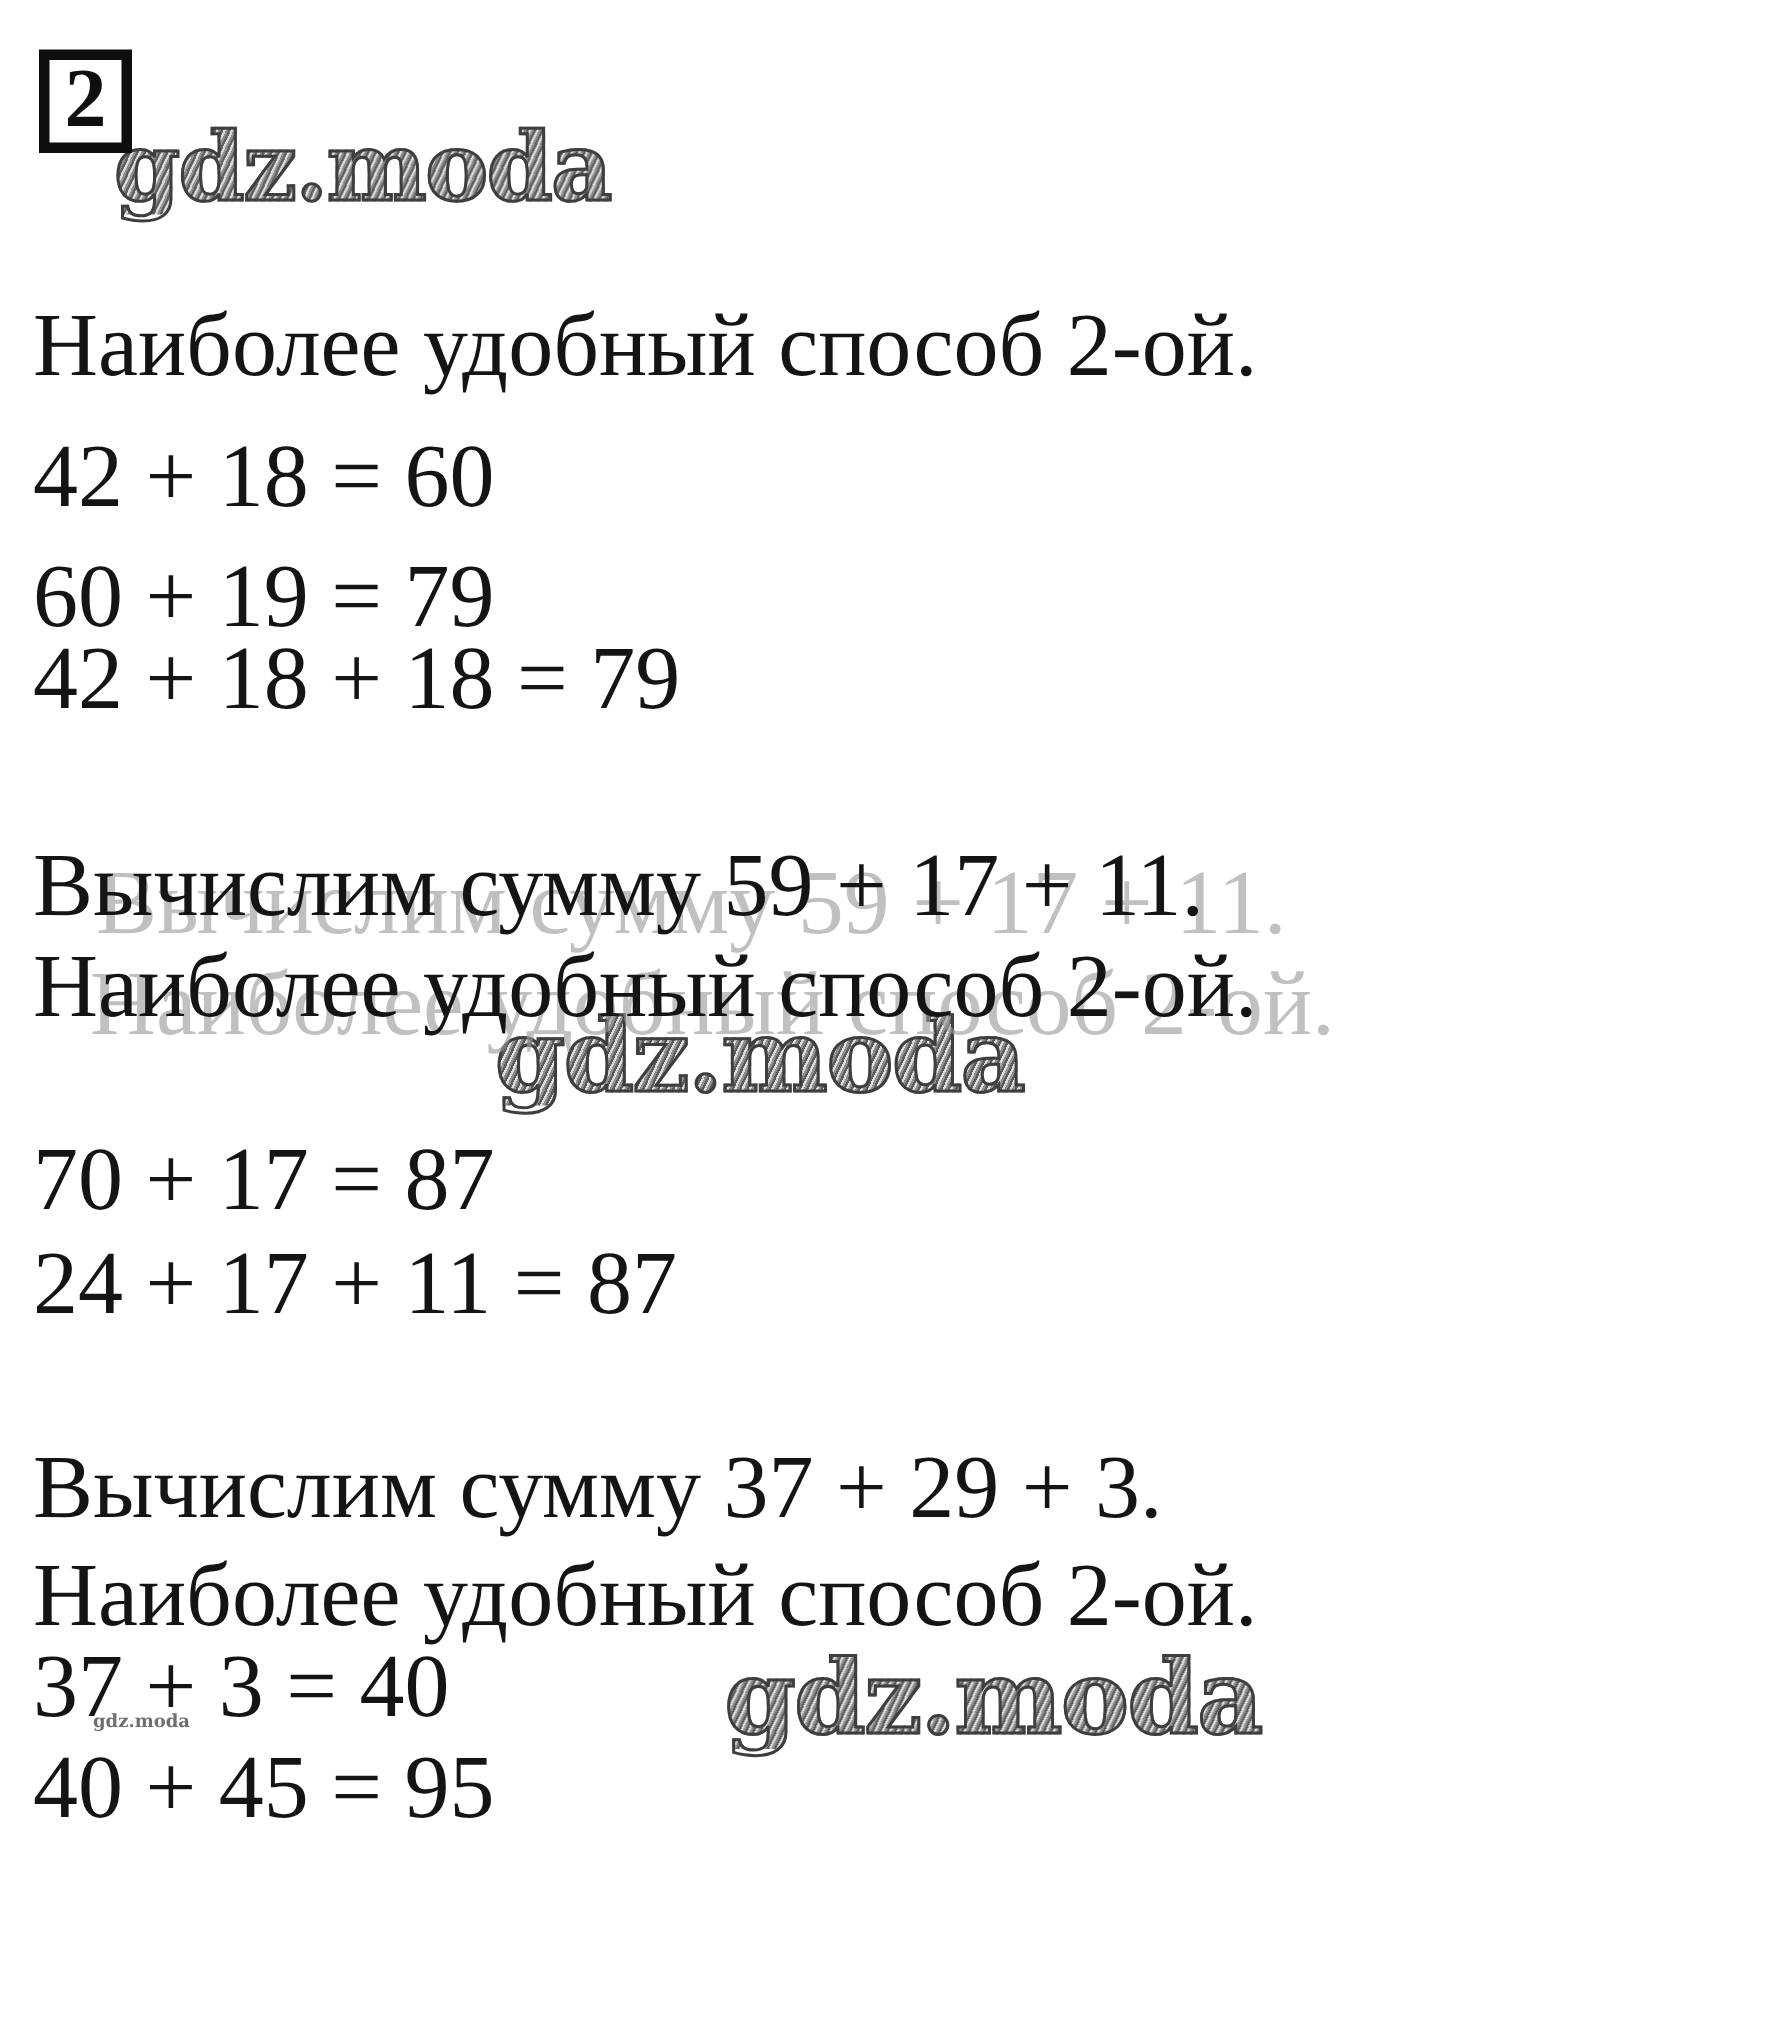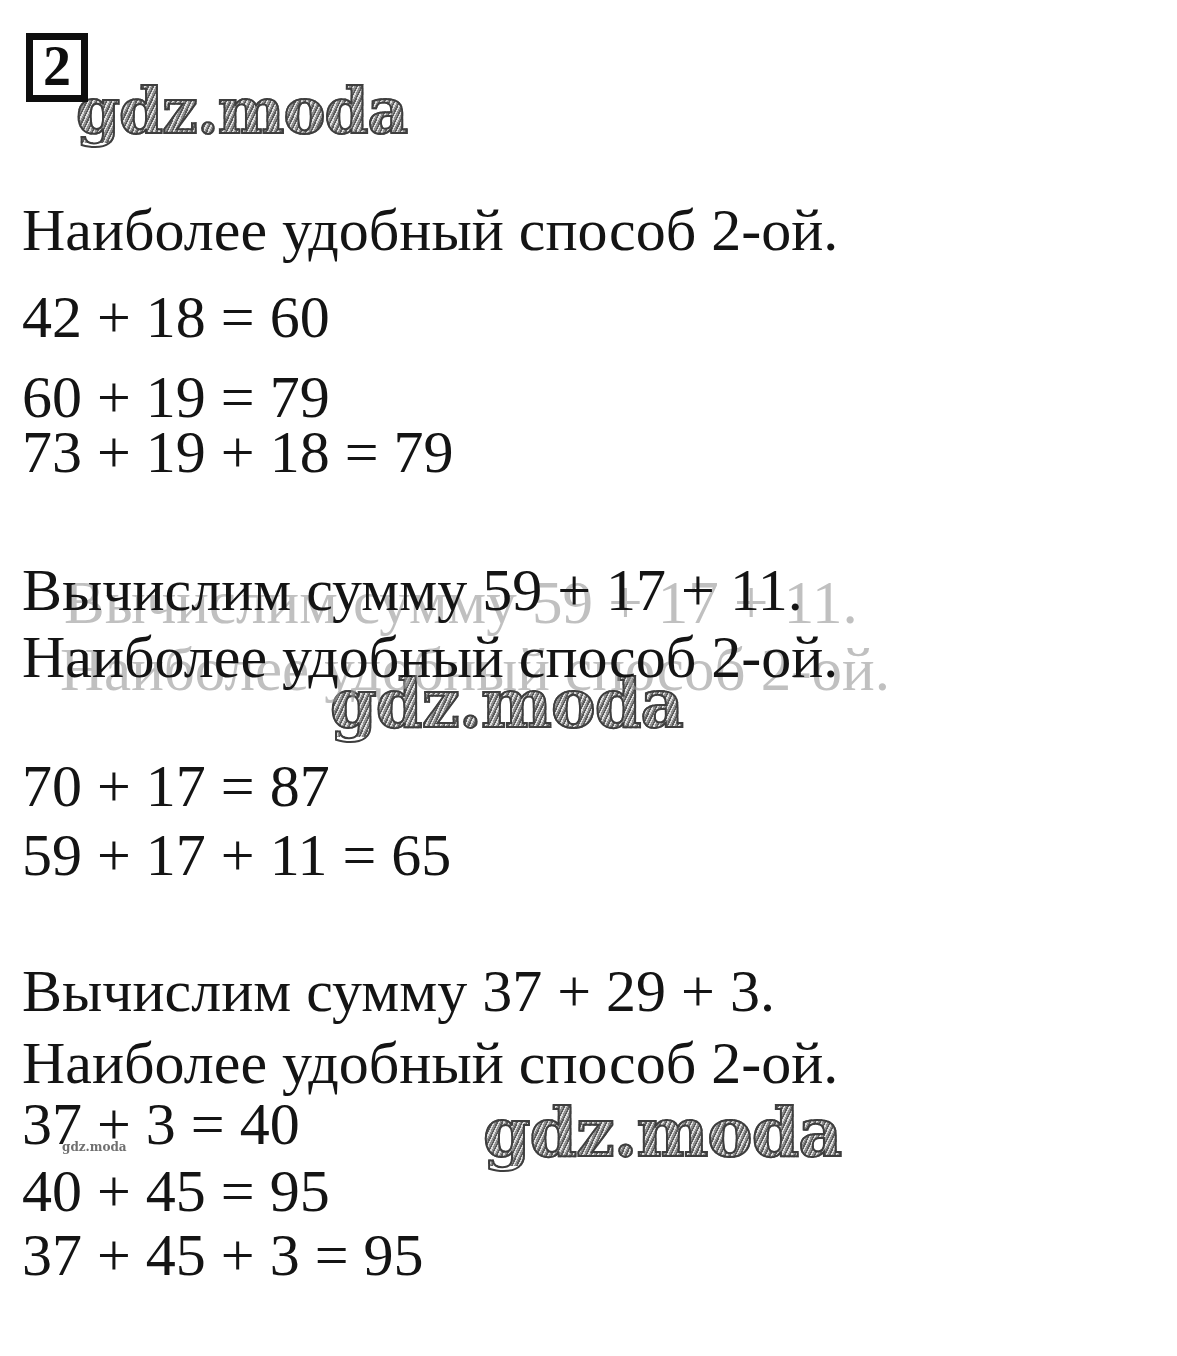--- a/index.html
+++ b/index.html
@@ -83,28 +83,27 @@
   </div>
 
   <div class="wm wm1">gdz.moda</div>
   <div class="wm wm2">gdz.moda</div>
   <div class="wm wm3">gdz.moda</div>
   <div class="wm-small">gdz.moda</div>
 
   <div class="line" style="top:197px">Наиболее удобный способ 2-ой.</div>
   <div class="line" style="top:284px">42 + 18 = 60</div>
   <div class="line" style="top:364px">60 + 19 = 79</div>
-  <div class="line" style="top:419px">73 + 19 + 18 = 79</div>
+  <div class="line" style="top:419px">42 + 18 + 18 = 79</div>
 
   <div class="ghost" style="left:64px; top:569px">Вычислим сумму 59 + 17 + 11.</div>
   <div class="ghost" style="left:60px; top:636px">Наиболее удобный способ 2-ой.</div>
   <div class="line" style="top:557px">Вычислим сумму 59 + 17 + 11.</div>
   <div class="line" style="top:624px">Наиболее удобный способ 2-ой.</div>
   <div class="line" style="top:753px">70 + 17 = 87</div>
-  <div class="line" style="top:822px">59 + 17 + 11 = 65</div>
+  <div class="line" style="top:822px">24 + 17 + 11 = 87</div>
 
   <div class="line" style="top:958px">Вычислим сумму 37 + 29 + 3.</div>
   <div class="line" style="top:1030px">Наиболее удобный способ 2-ой.</div>
   <div class="line" style="top:1091px">37 + 3 = 40</div>
   <div class="line" style="top:1158px">40 + 45 = 95</div>
-  <div class="line" style="top:1222px">37 + 45 + 3 = 95</div>
 
 </div>
 
 </body></html>

